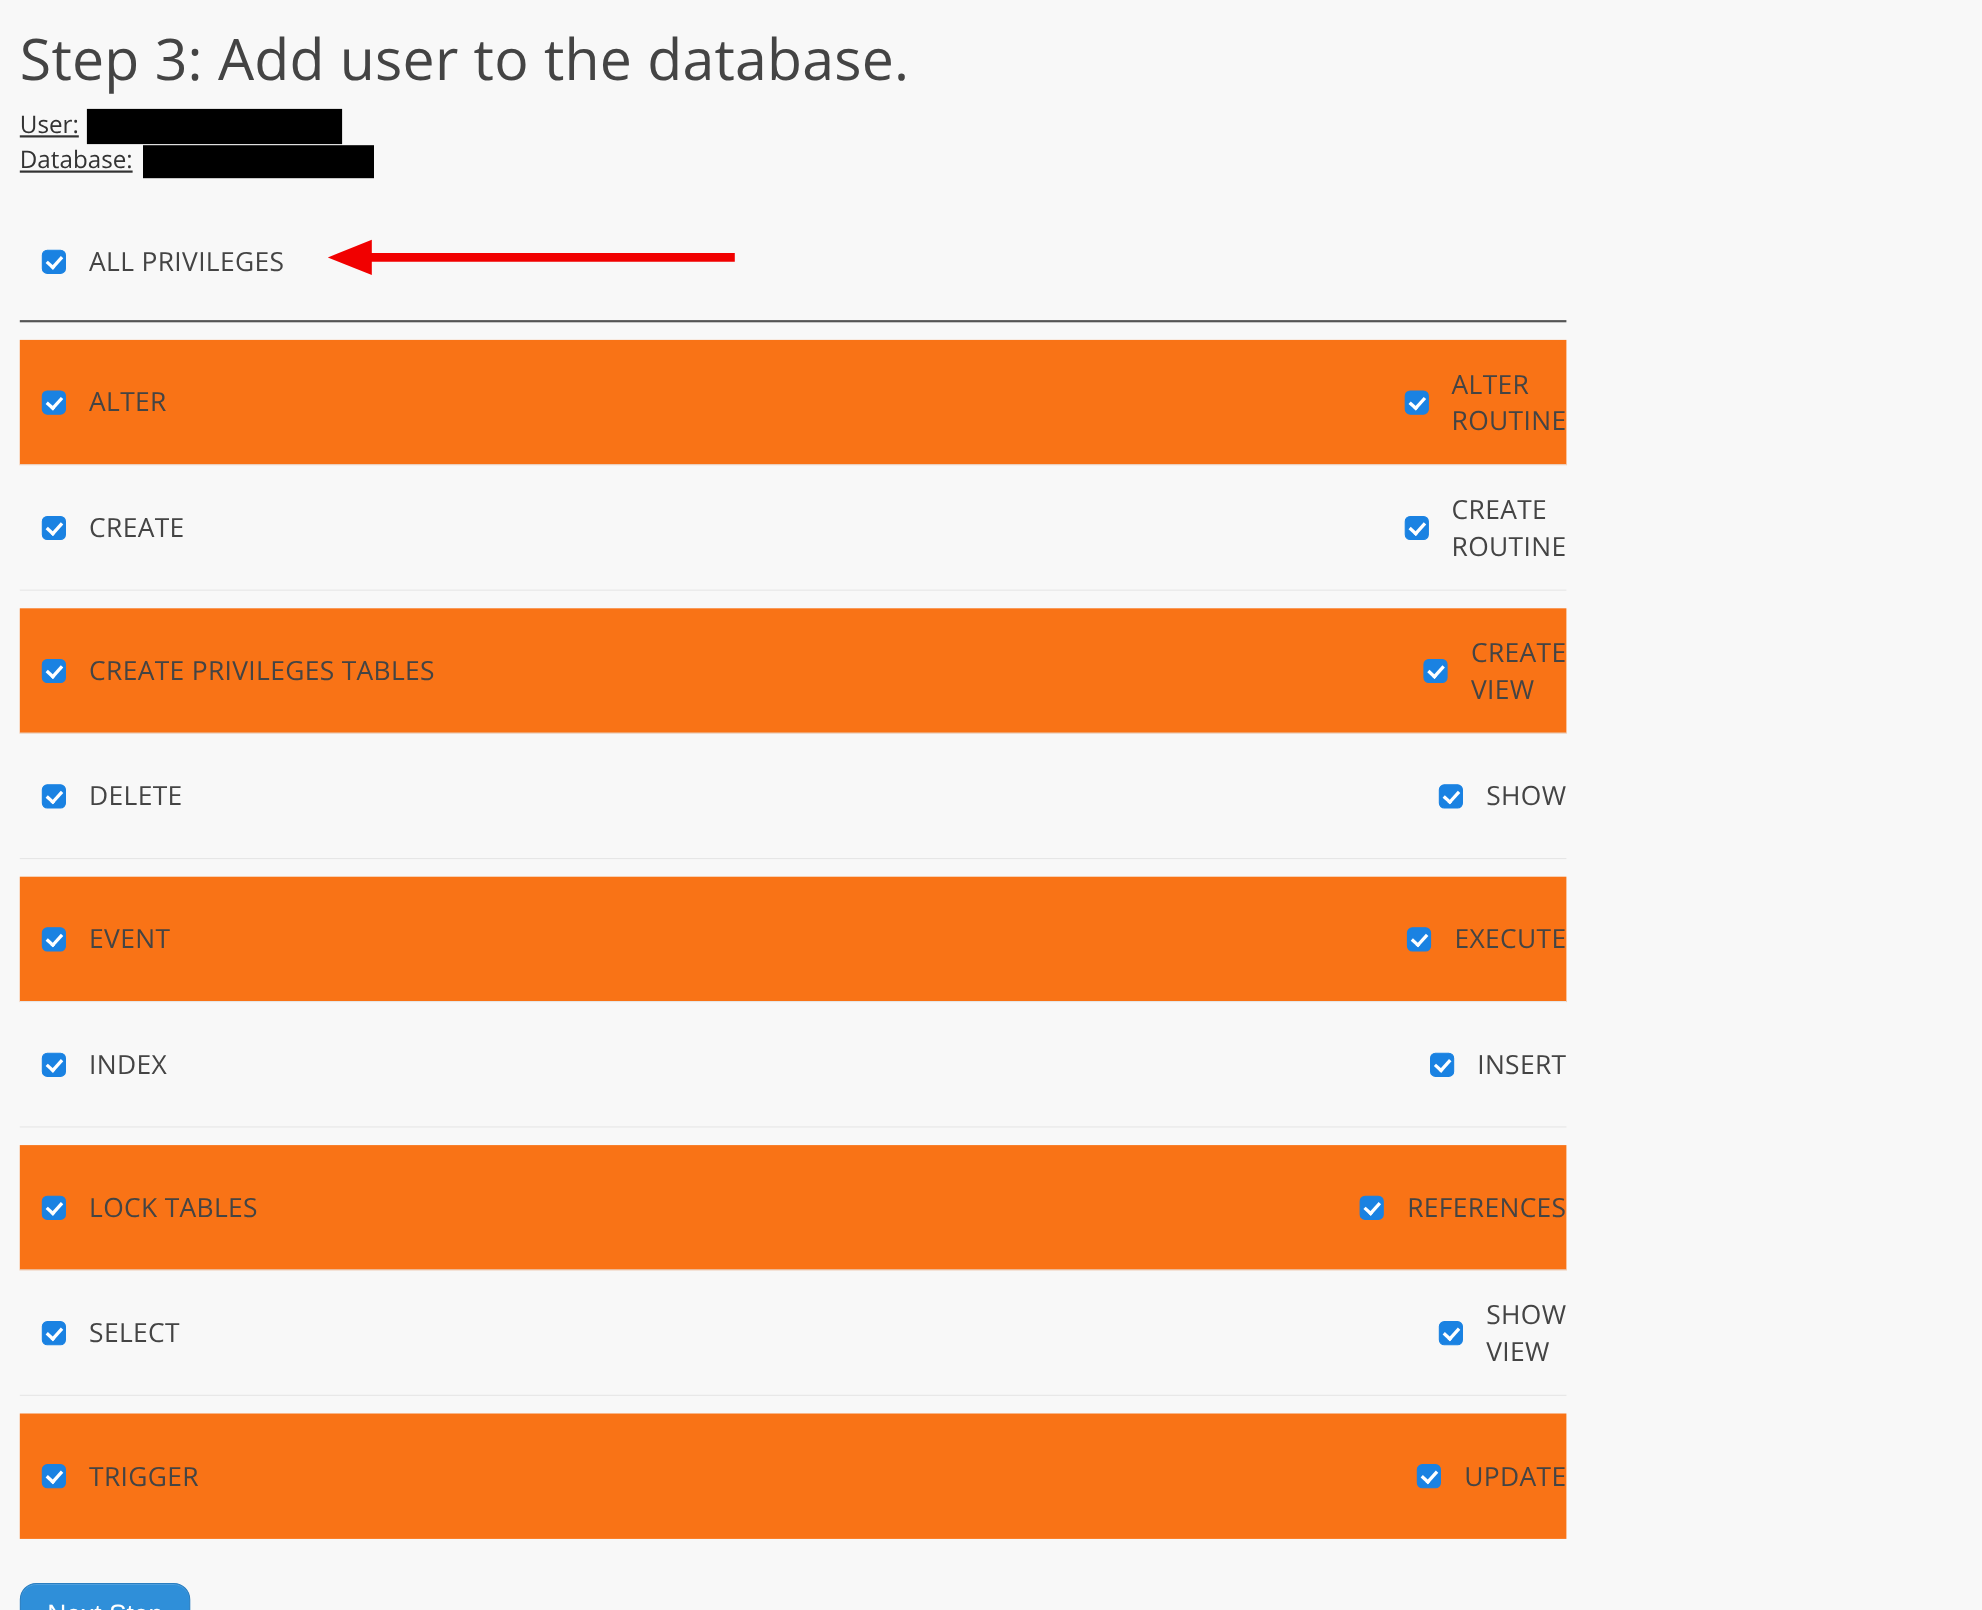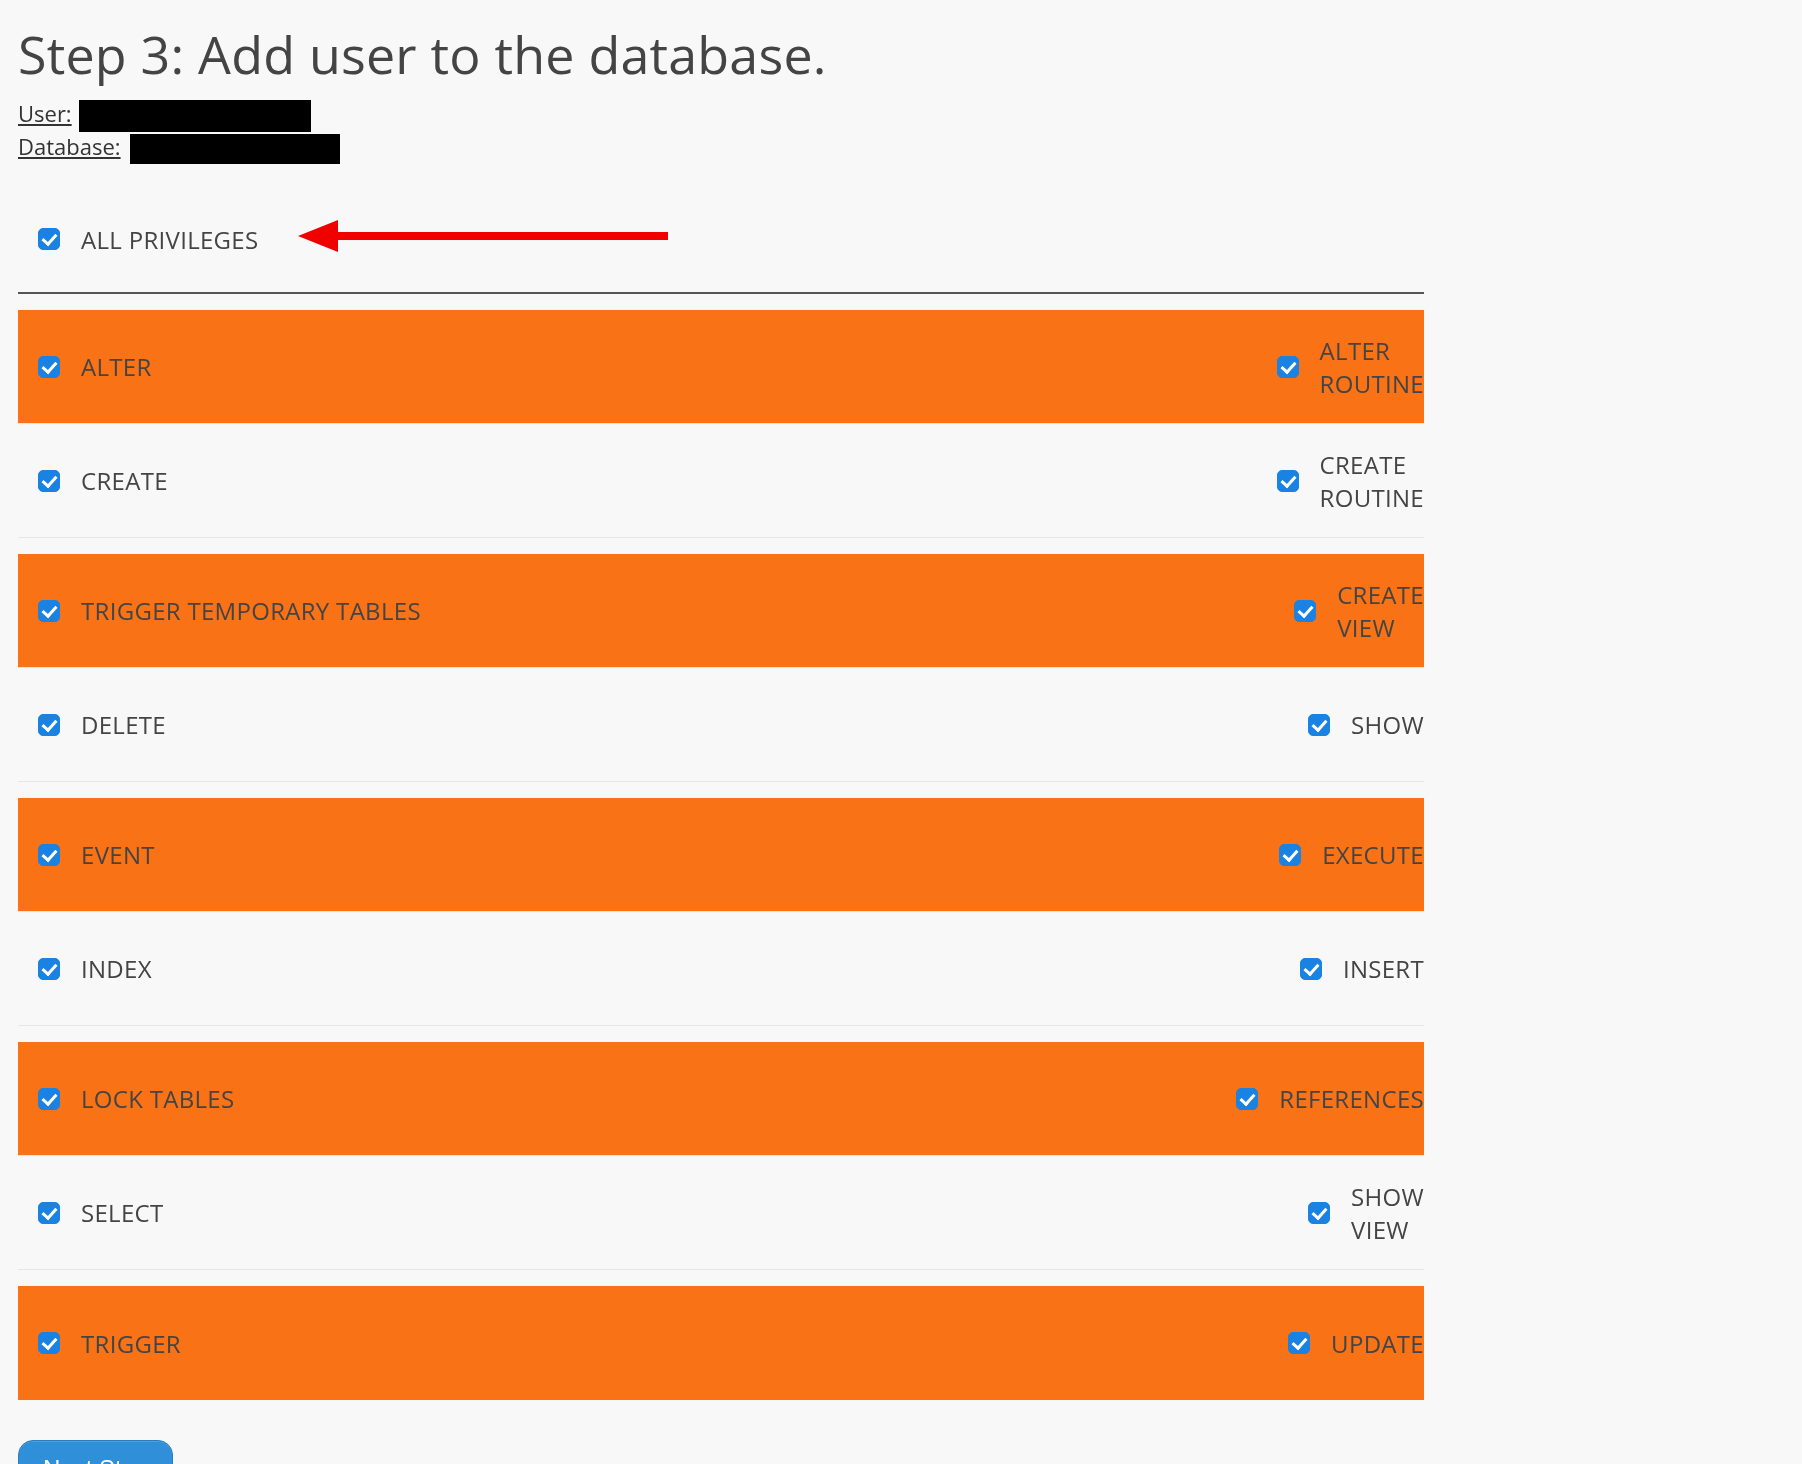--- a/index.html
+++ b/index.html
@@ -169,21 +169,21 @@
       </div>
       <div class="priv-cell right">
         <input type="checkbox" class="cb" checked="" style="">
         <span class="cb-label">CREATE ROUTINE</span>
       </div>
     </div>
 
     <div class="priv-row alt">
       <div class="priv-cell left">
         <input type="checkbox" class="cb" checked="" style="">
-        <span class="cb-label">TRIGGER TEMPORARY TABLES</span>
+        <span class="cb-label">CREATE PRIVILEGES TABLES</span>
       </div>
       <div class="priv-cell right">
         <input type="checkbox" class="cb" checked="" style="">
         <span class="cb-label">CREATE VIEW</span>
       </div>
     </div>
 
     <div class="priv-row plain">
       <div class="priv-cell left">
         <input type="checkbox" class="cb" checked="" style="">

